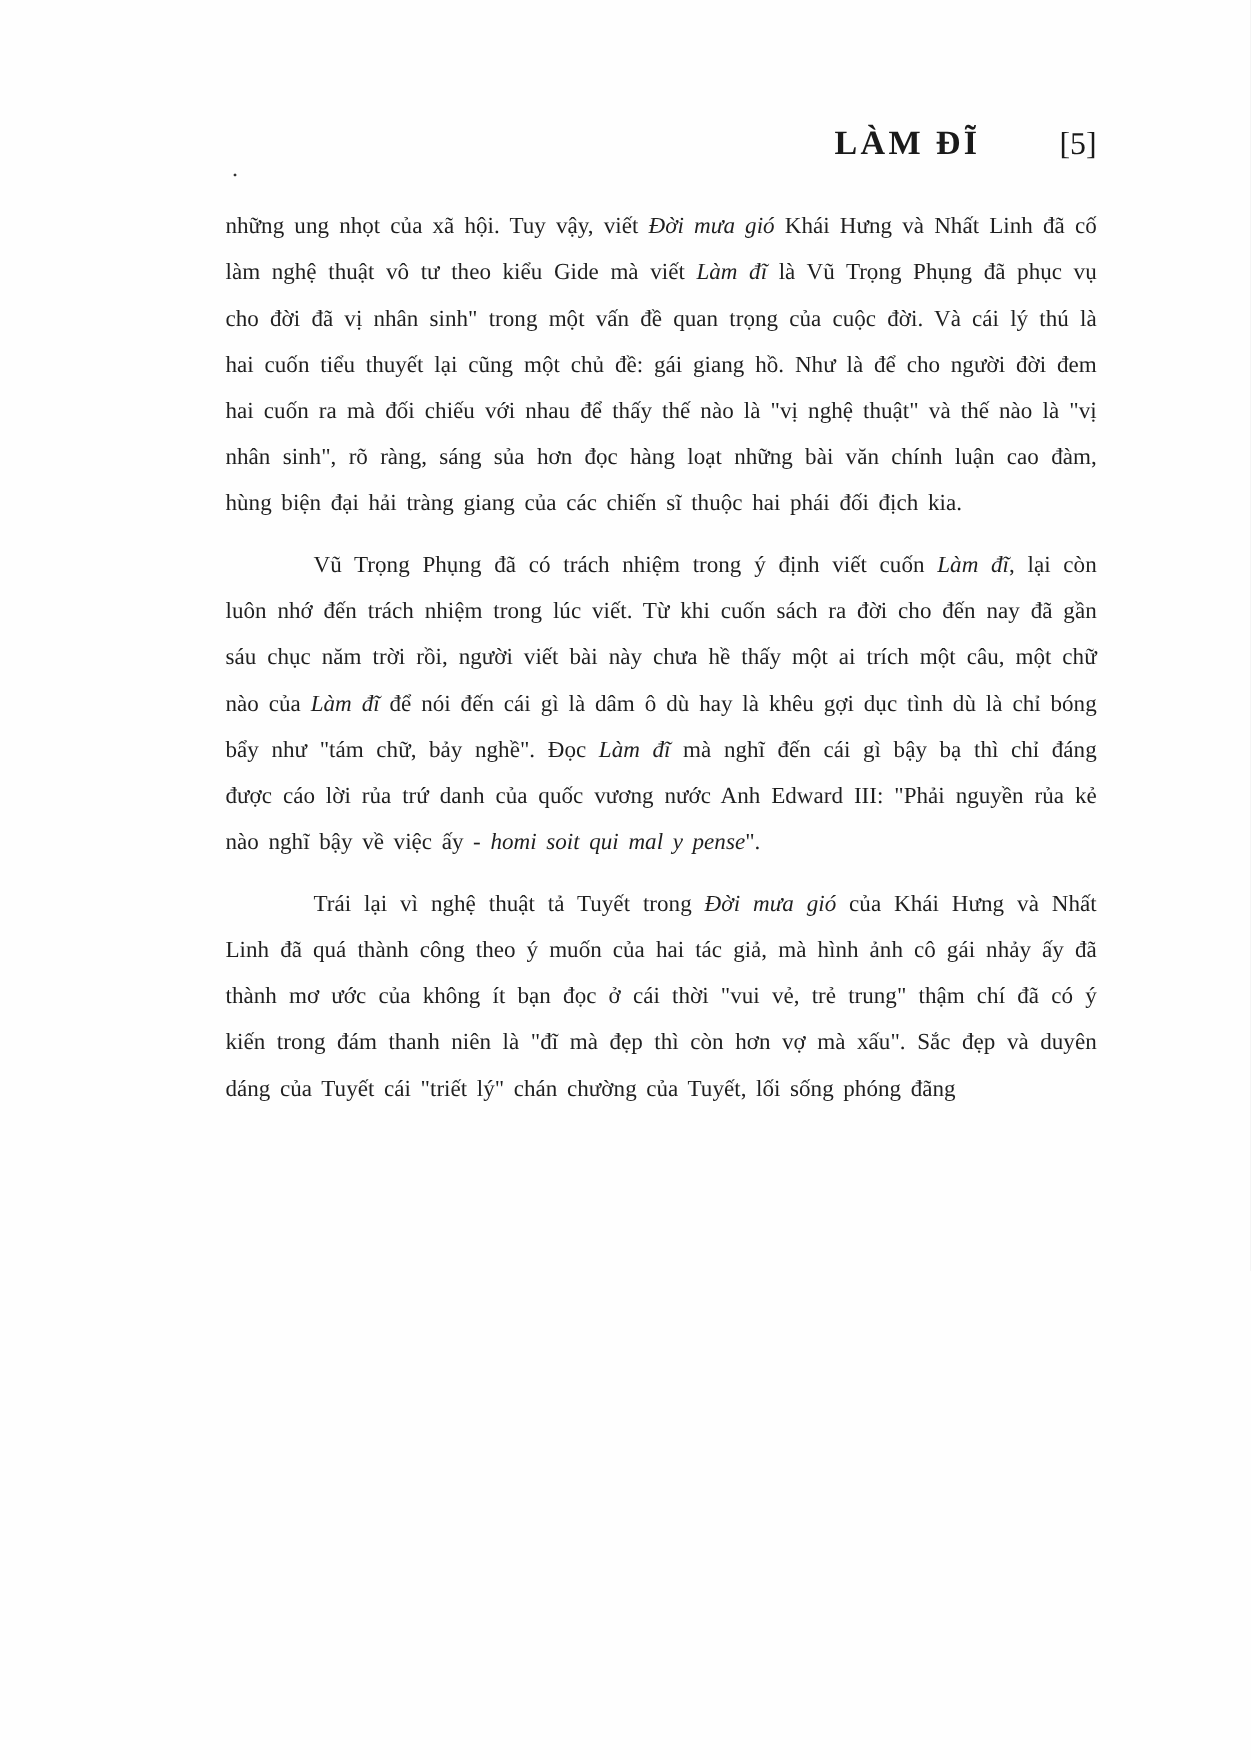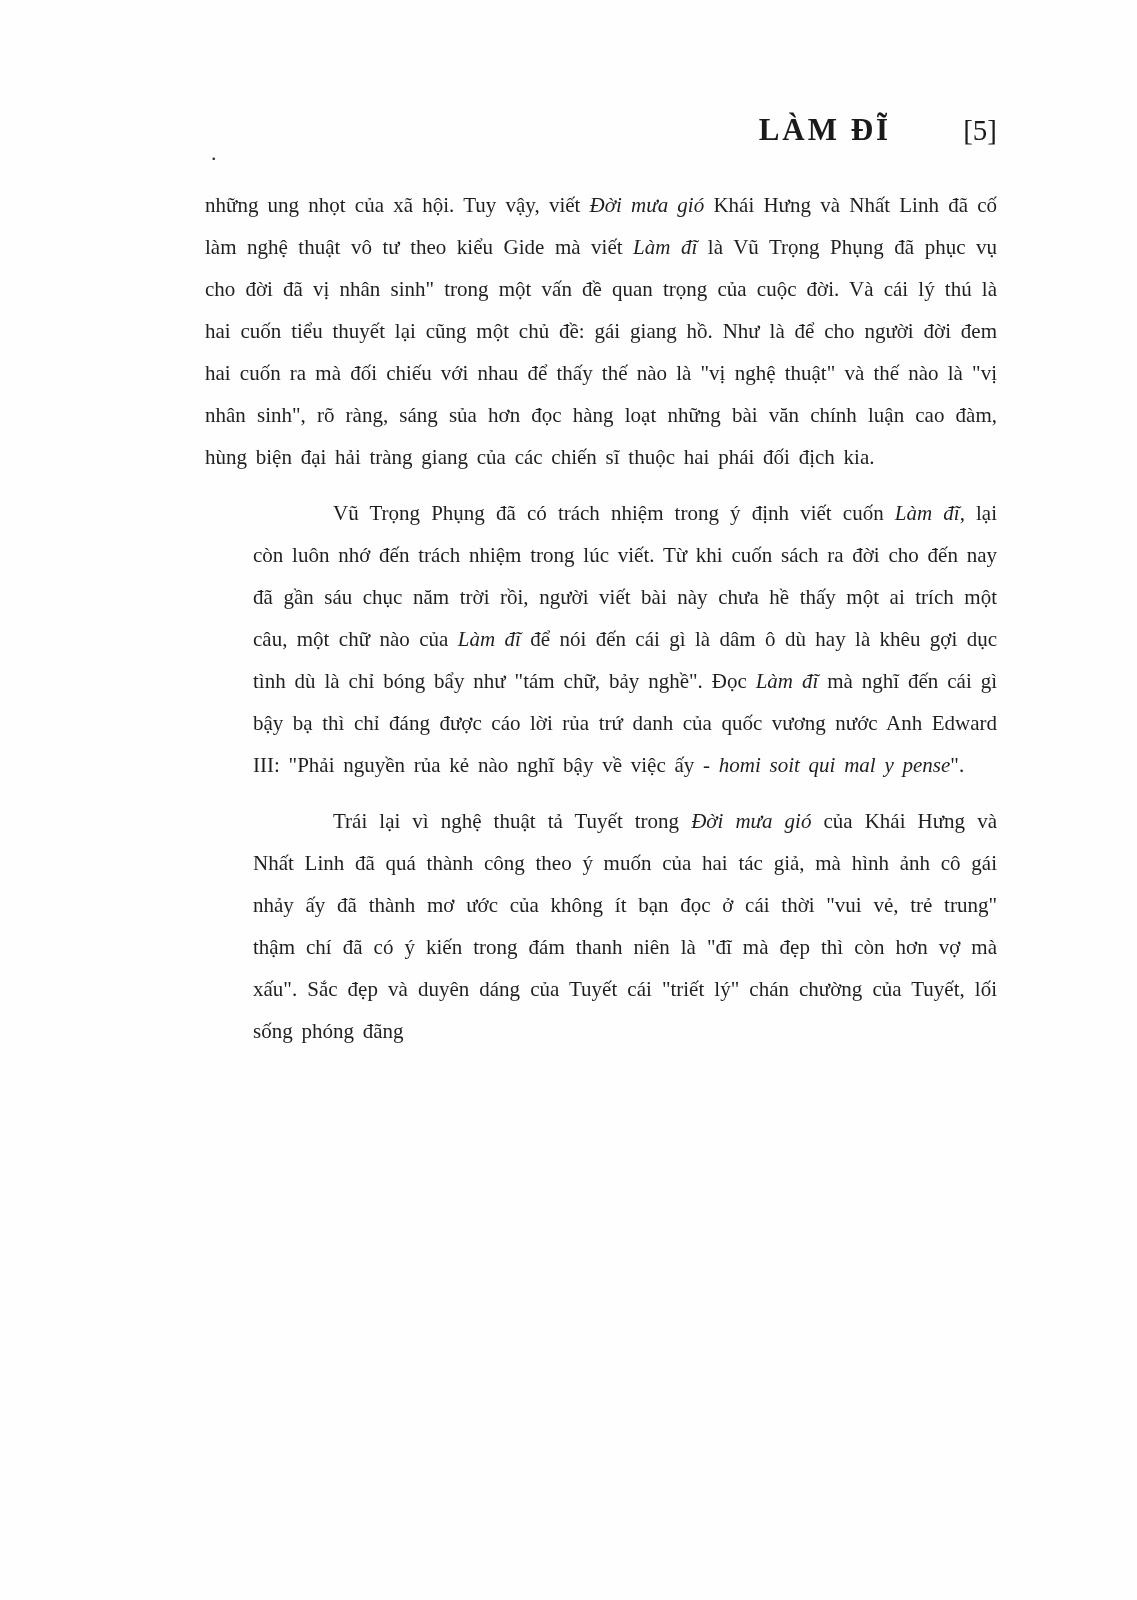--- a/index.html
+++ b/index.html
@@ -56,21 +56,20 @@
     color: #1f1f1f;
   }
   .body-text p {
     margin: 0;
   }
   .body-text p + p {
     margin-top: 14px;
   }
   .body-text p.indent {
     text-indent: 80px;
-    margin-left: 48px;
   }
   .body-text em {
     font-style: italic;
   }
 </style>
 </head>
 <body>
 
 <div class="page">
   <div class="content">

